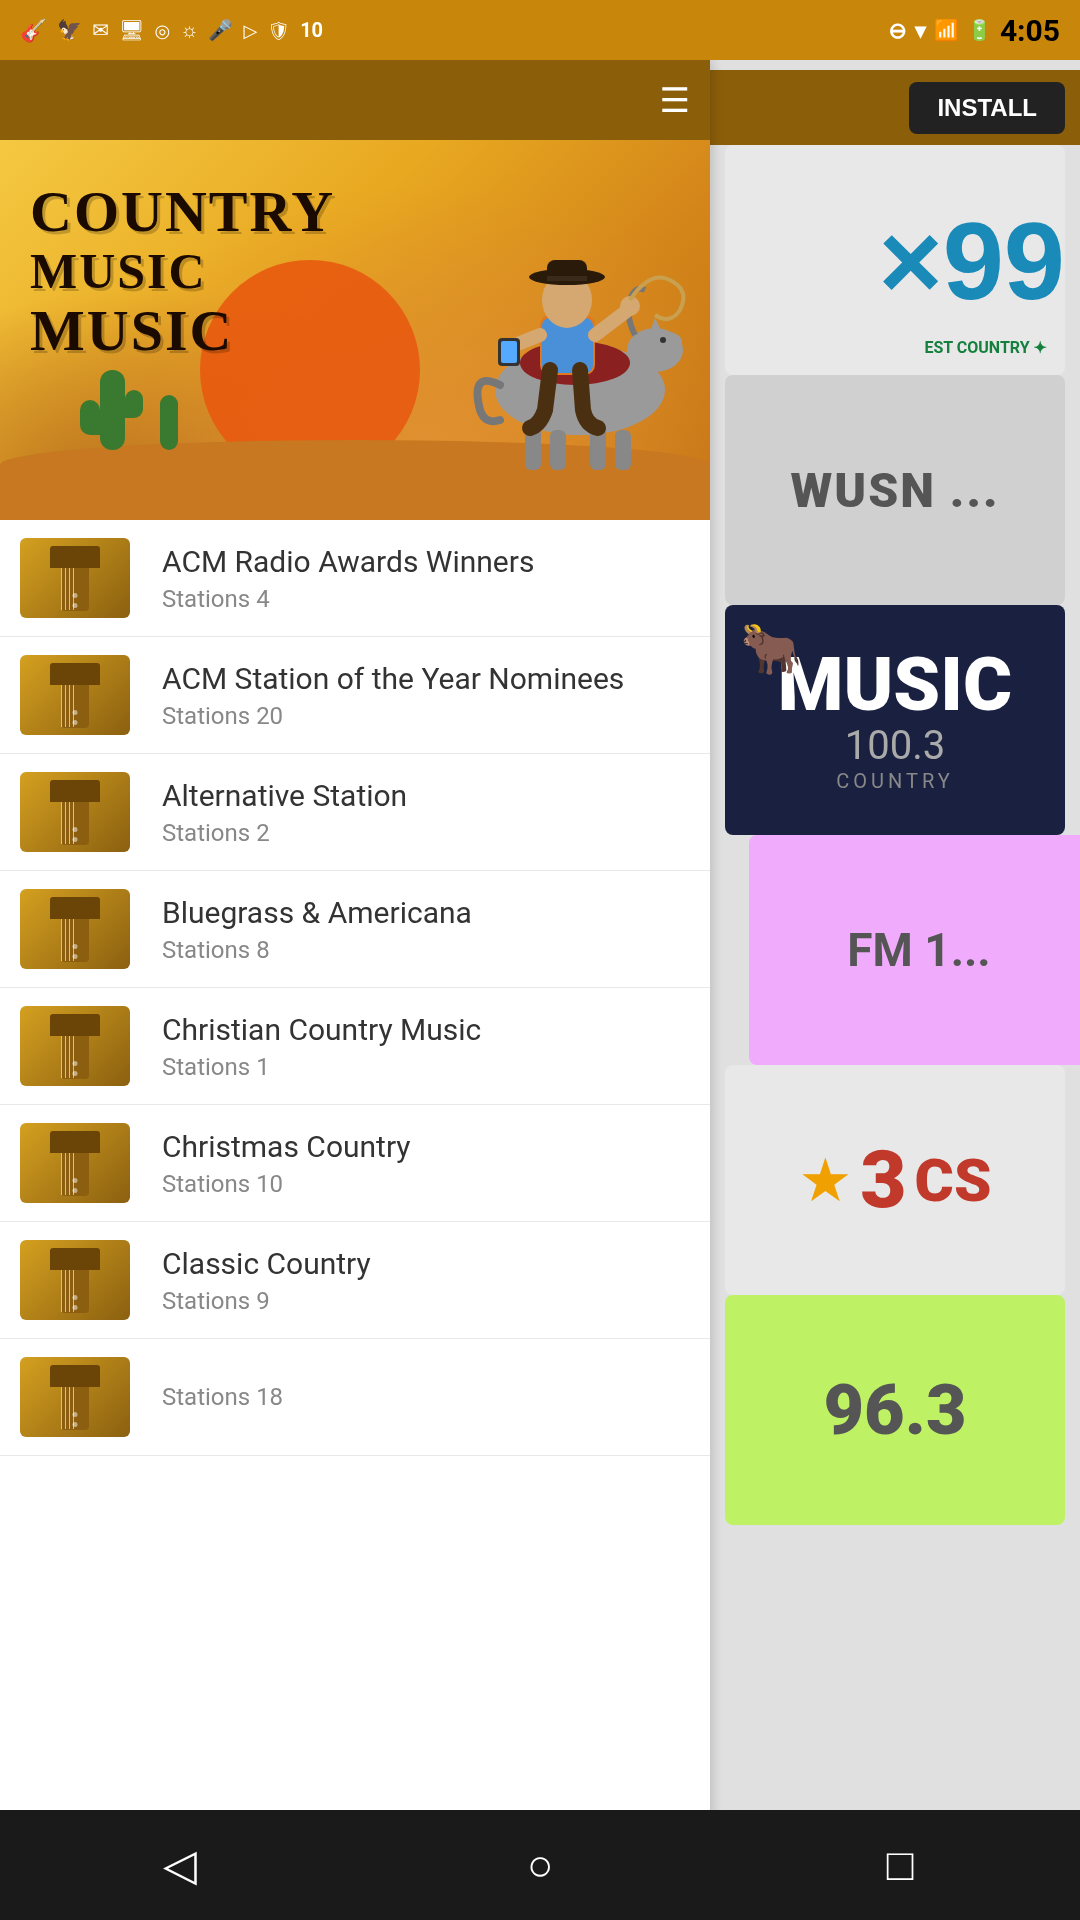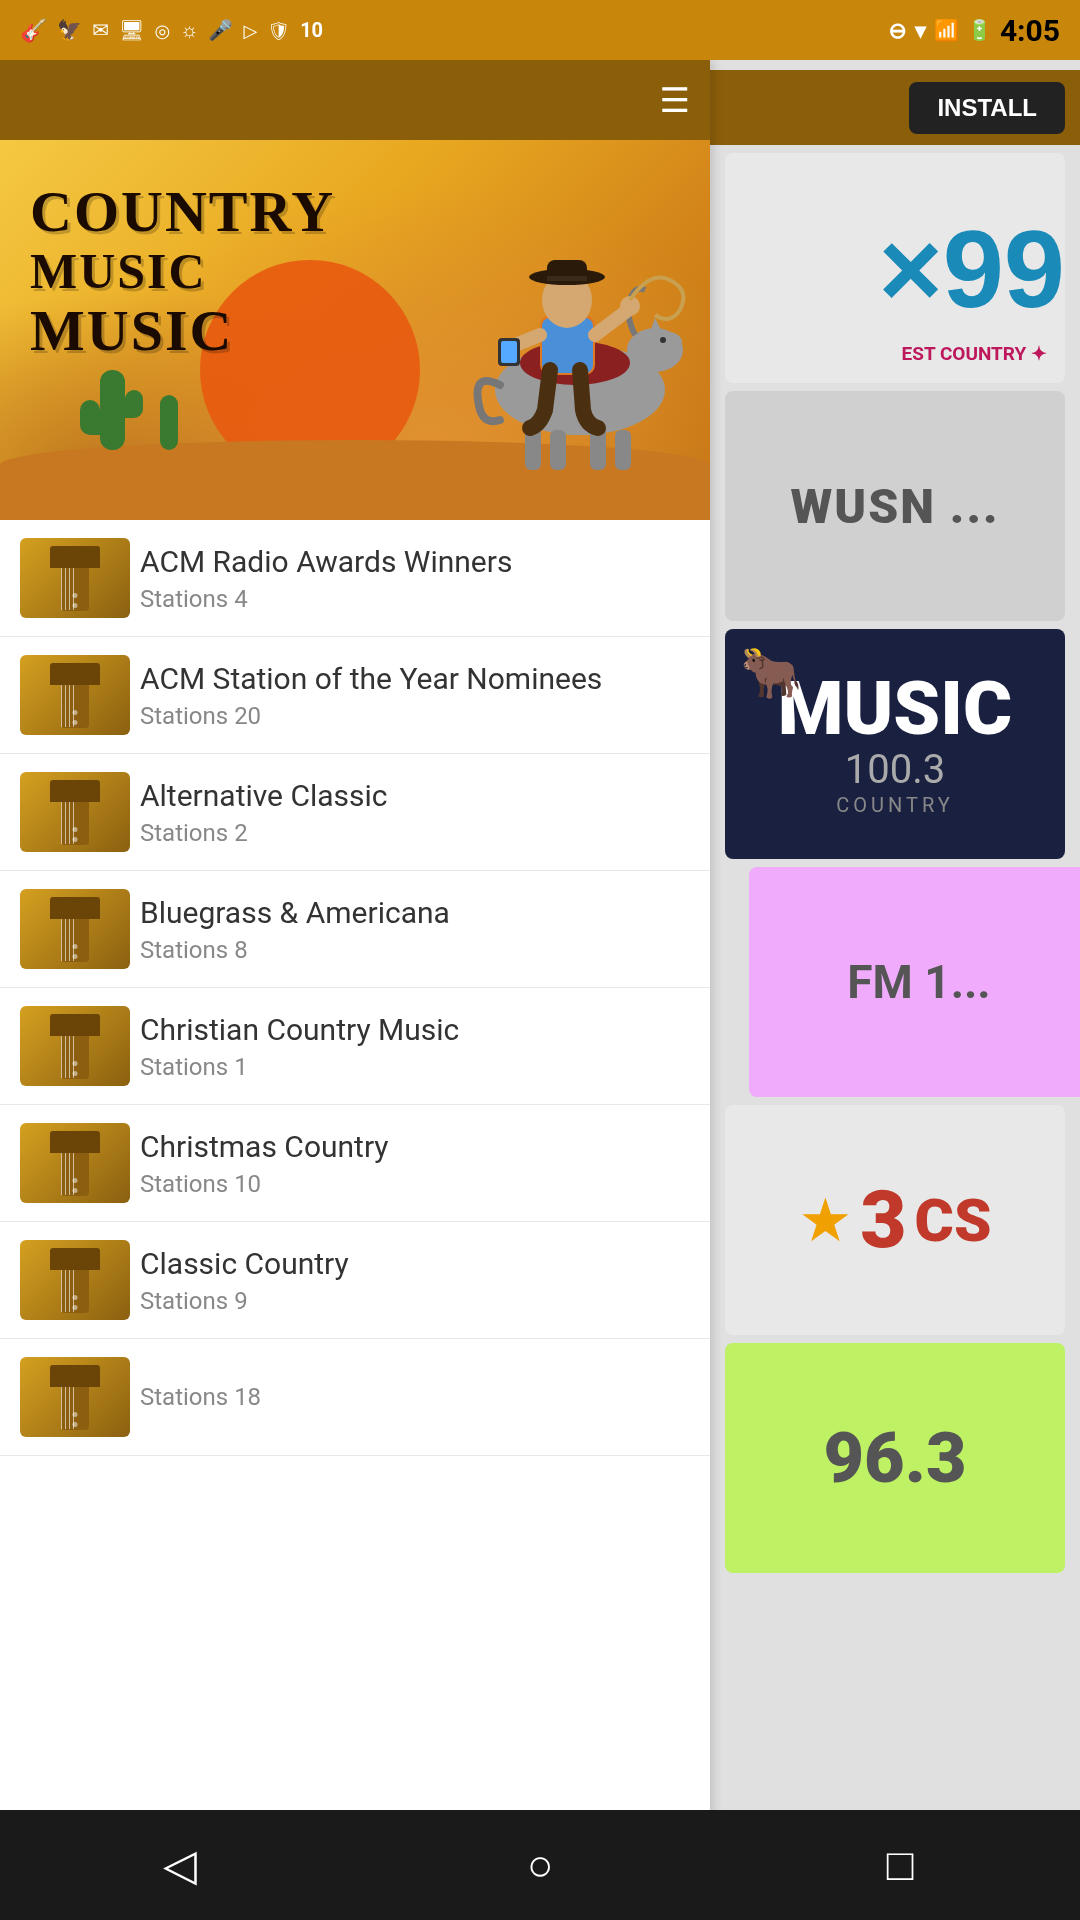--- a/index.html
+++ b/index.html
@@ -262,21 +262,21 @@
       align-items: center;
     }
     .guitar-dot {
       width: 5px;
       height: 5px;
       background: rgba(255,255,255,0.5);
       border-radius: 50%;
     }
 
     .category-info {
-      margin-left: 10px;
+      margin-left: 32px;
       flex: 1;
     }
     .category-name {
       font-size: 30px;
       color: #333;
       font-weight: 400;
       margin-bottom: 6px;
     }
     .category-stations {
       font-size: 24px;
@@ -301,21 +301,20 @@
 
     
     .right-panel {
       width: 370px;
       height: 1860px;
       background: #e0e0e0;
       display: flex;
       flex-direction: column;
       align-items: center;
       padding-top: 10px;
-      gap: 8px;
       overflow: hidden;
     }
 
     .install-bar {
       width: 370px;
       height: 75px;
       background: #8B5E0A;
       display: flex;
       align-items: center;
       justify-content: flex-end;
@@ -546,21 +545,21 @@
             <div class="guitar-string"></div>
             <div class="guitar-string"></div>
             <div class="guitar-string"></div>
           </div>
           <div class="guitar-body-dots">
             <div class="guitar-dot"></div>
             <div class="guitar-dot"></div>
           </div>
         </div>
         <div class="category-info">
-          <div class="category-name">Alternative Classic</div>
+          <div class="category-name">Alternative Station</div>
           <div class="category-stations">Stations 2</div>
         </div>
       </div>
 
       <div class="category-item">
         <div class="category-thumb">
           <div class="guitar-strings">
             <div class="guitar-string"></div>
             <div class="guitar-string"></div>
             <div class="guitar-string"></div>
@@ -662,21 +661,21 @@
   <div class="right-panel">
 
     <div class="install-bar">
       <button class="install-button">INSTALL</button>
     </div>
 
     <div class="sidebar-card card-99">
       <div style="text-align:center; position:relative; width:100%; height:100%; display:flex; align-items:center; justify-content:flex-end;">
         <span style="font-size:110px; font-weight:900; color:#1a8ab8; font-family:Arial,sans-serif;">×99</span>
         <div style="position:absolute; bottom:18px; right:18px; text-align:right;">
-          <div style="font-size:19px; color:#be185d; font-weight:bold;">EST COUNTRY ✦</div>
+          <div style="font-size:16px; color:#15803d; font-weight:bold;">EST COUNTRY ✦</div>
         </div>
       </div>
     </div>
 
     <div class="sidebar-card card-wusn">
       <span style="font-size:48px; font-weight:900; color:#555; letter-spacing:2px;">WUSN ...</span>
     </div>
 
     <div class="sidebar-card card-bull" style="background:#1a2040; flex-direction:column; position:relative;">
       <div style="position:absolute; top:15px; left:15px; font-size:50px;">🐂</div>

